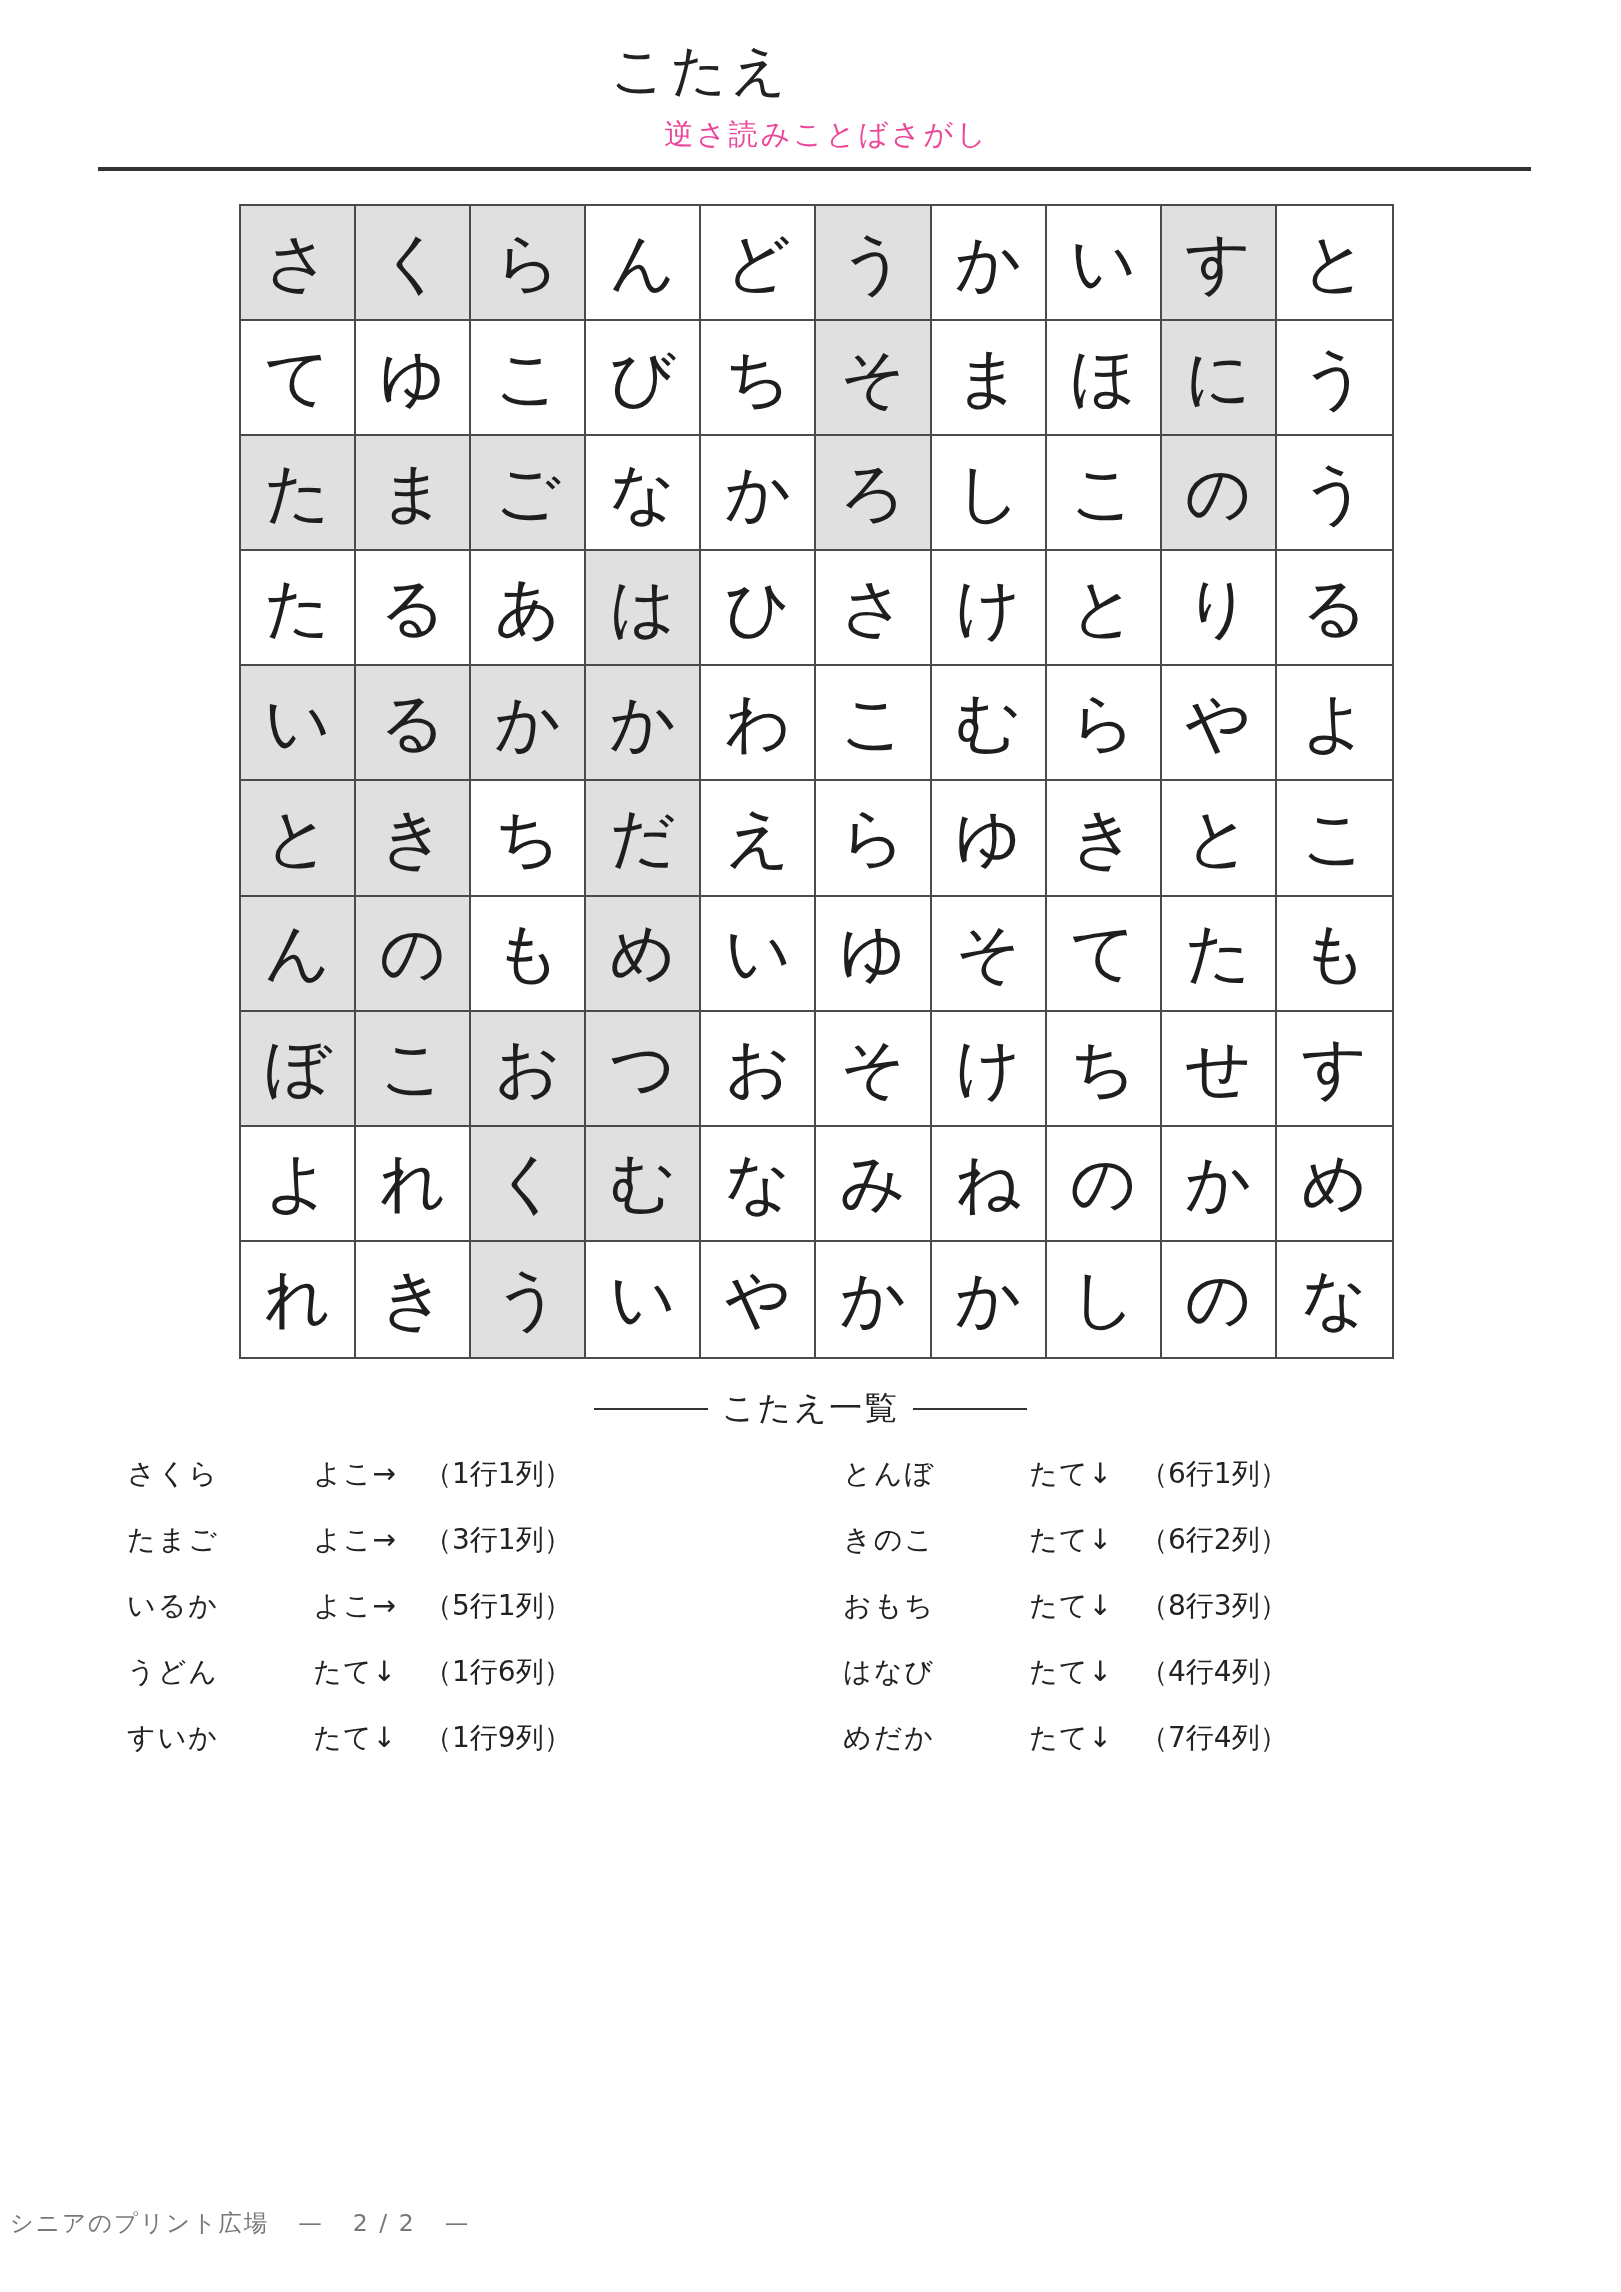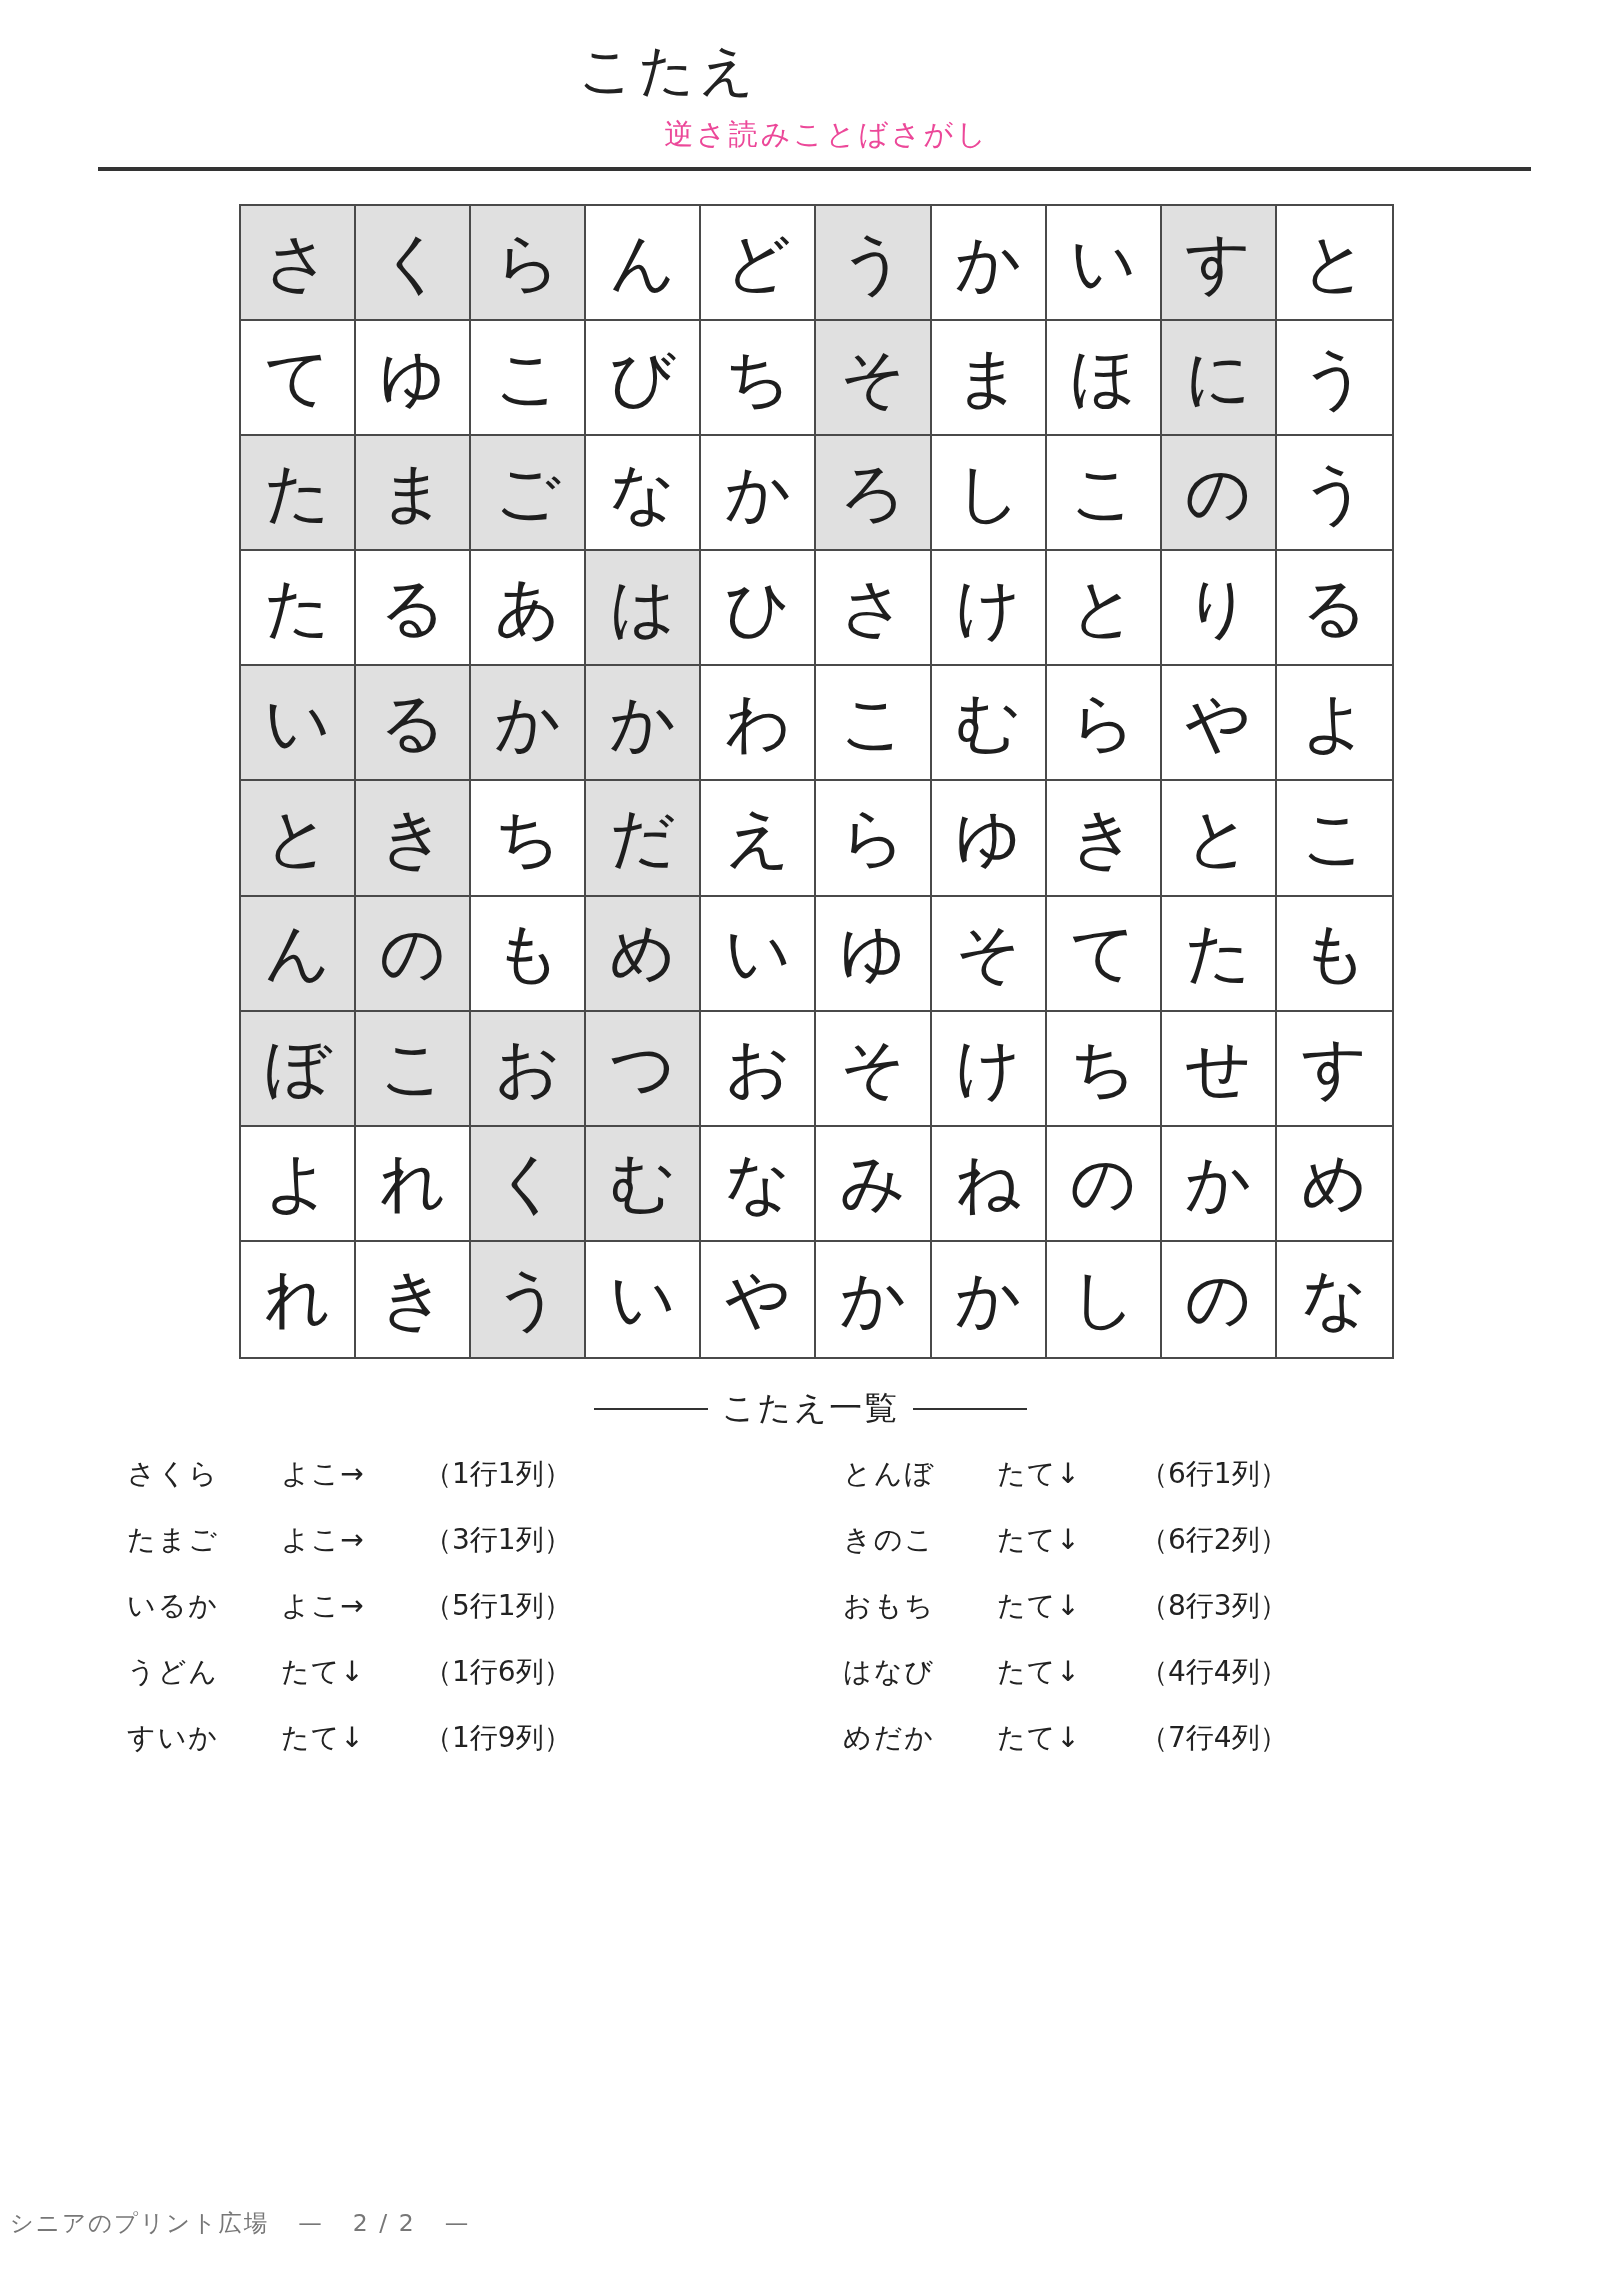--- a/index.html
+++ b/index.html
@@ -1,34 +1,34 @@
 <!DOCTYPE html>
 <html><head>
 <meta charset="utf-8">
 <style>
   html, body { margin:0; padding:0; background:#ffffff; }
   body { width:1621px; height:2293px; position:relative; font-family:"DejaVu Sans", "Liberation Sans", sans-serif; color:#222; overflow:hidden; }
-  .title { position:absolute; top:43px; left:0; width:1337px; text-align:center; font-size:55px; letter-spacing:3.9px; color:#222; line-height:1; }
+  .title { position:absolute; top:43px; left:0; width:1337px; text-align:center; font-size:55px; letter-spacing:3.9px; color:#222; line-height:1;padding-left:32px; }
   .subtitle { position:absolute; top:120px; left:16px; width:1621px; text-align:center; font-size:29px; letter-spacing:2.9px; color:#ec4899; line-height:1; }
   .rule { position:absolute; top:167px; left:98px; width:1433px; height:3.9px; background:#333; }
   .grid { position:absolute; top:204px; left:239px; width:1155px; height:1155px; display:grid; grid-template-columns:repeat(10, 1fr); grid-template-rows:repeat(10, 1fr); border:2.9px solid #4a4a4a; box-sizing:border-box; }
   .cell { border-right:2.9px solid #4a4a4a; border-bottom:2.9px solid #4a4a4a; display:flex; align-items:center; justify-content:center; font-size:65px; color:#1e1e1e; background:#fff; box-sizing:border-box; }
   .cell.c9 { border-right:none; }
   .cell.r9 { border-bottom:none; }
   .cell.hl { background:#e0e0e0; }
   .list-heading { position:absolute; top:1386px; left:0; width:1621px; display:flex; justify-content:center; align-items:center; gap:14px; }
   .list-heading .line { width:114px; height:2px; background:#333; }
   .list-heading .label { font-size:33px; letter-spacing:2px; color:#222; }
   .answers { position:absolute; top:1460px; left:127px; width:1372px; }
   .col { position:absolute; top:0; }
   .col.left { left:0; }
   .col.right { left:716px; }
   .ans { height:66px; display:flex; font-size:28px; color:#222; line-height:1; white-space:nowrap;gap:27px; }
   .ans .word { width:127px; letter-spacing:2px; }
-  .ans .dir { width:116px; letter-spacing:1px; }
+  .ans .dir { width:116px; letter-spacing:1px;text-align:right; }
   .ans .pos { }
   .footer { position:absolute; top:2207px; left:0; width:1319px; font-size:23.5px; color:#777; letter-spacing:2px; }
   .footer span { margin:0 9.8px; }
 </style>
 </head>
 <body>
 
 <div class="title">こたえ</div>
 <div class="subtitle">逆さ読みことばさがし</div>
 <div class="rule"></div>

